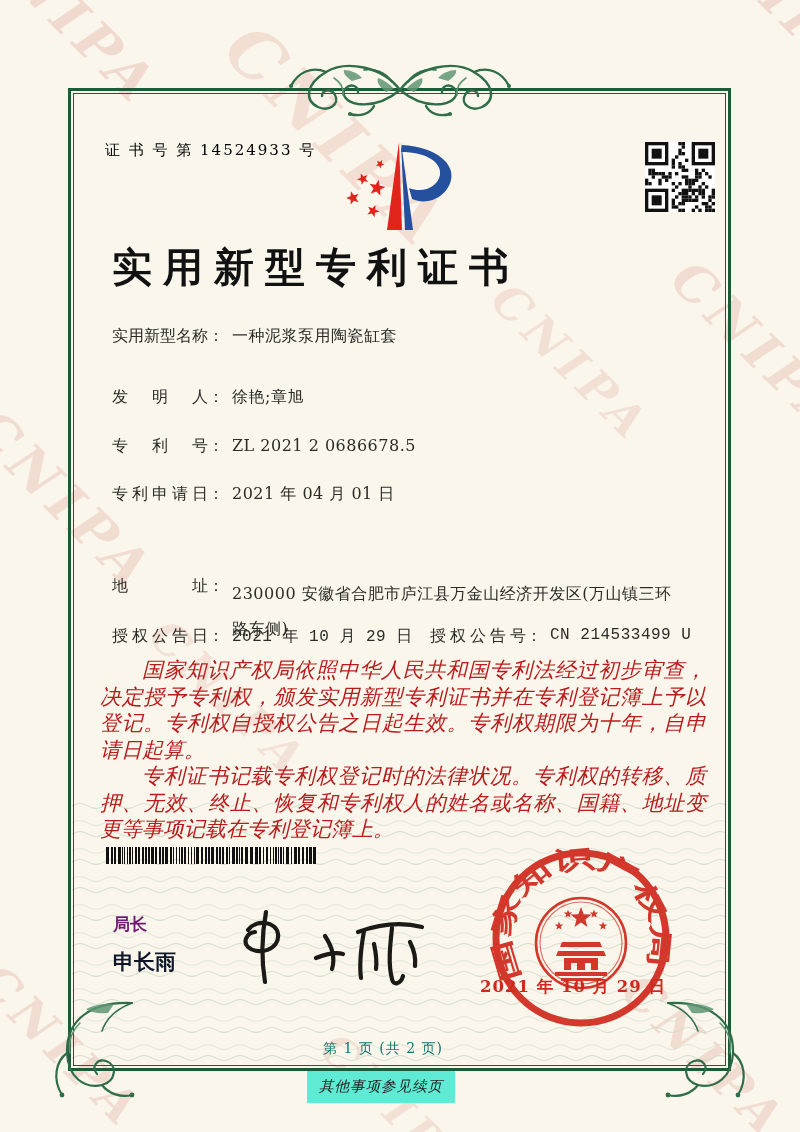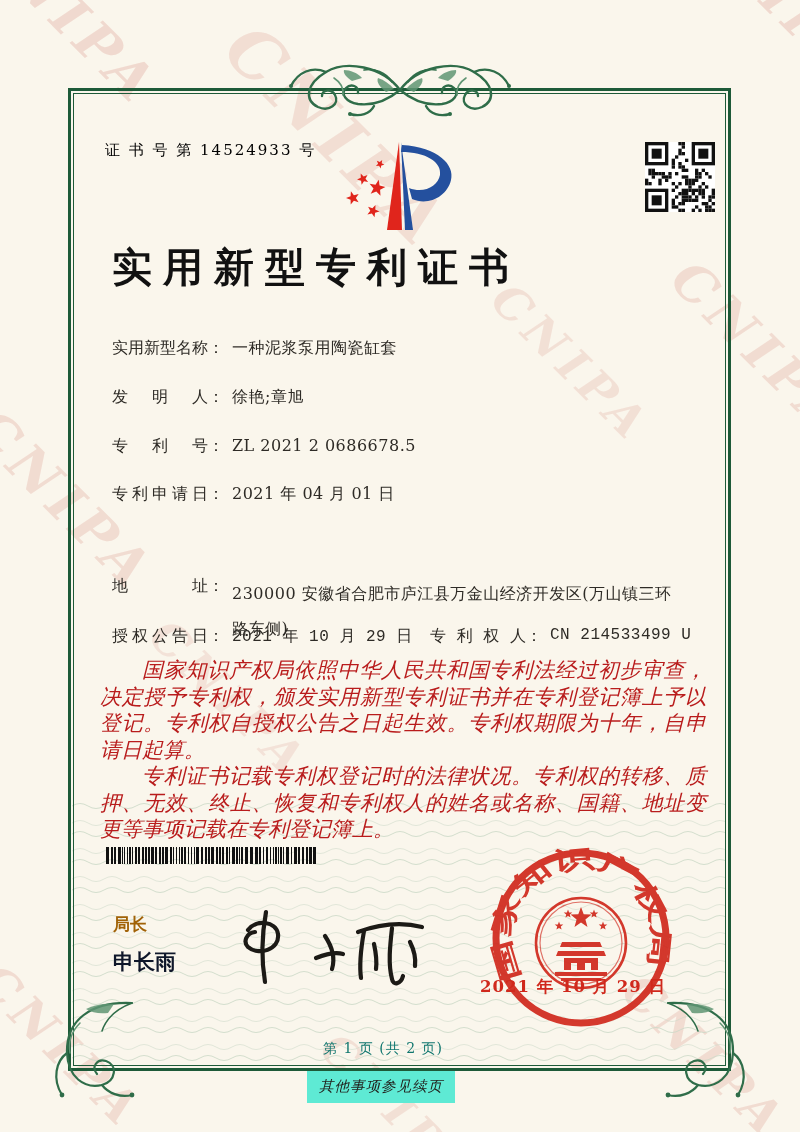--- a/index.html
+++ b/index.html
@@ -59,21 +59,21 @@
   .fvalue.wide{width:452px;line-height:35px;}
   .fgroup2{position:absolute;left:318px;top:0;white-space:nowrap;}
   #paragraphs{
     left:100px;top:657px;width:606px;
     font-size:21px;line-height:26.5px;
     font-style:italic;color:#b91c1c;
     text-align:justify;
   }
   #paragraphs p{margin:0;text-indent:2em;}
   #signer-title{left:113px;top:913px;font-size:17px;font-weight:700;
-    font-family:"Liberation Sans","DejaVu Sans",sans-serif;color:#a16207;}
+    font-family:"Liberation Sans","DejaVu Sans",sans-serif;color:#701a75;}
   #signer-name{left:113px;top:948px;font-size:21px;font-weight:700;
     font-family:"Liberation Sans","DejaVu Sans",sans-serif;color:#0f172a;}
   #seal-date{
     left:480px;top:976px;width:184px;text-align:center;
     font-size:16.5px;font-weight:700;color:var(--red);letter-spacing:1px;
     white-space:nowrap;
   }
   #page-no{left:383px;top:1040px;transform:translateX(-50%);font-size:14px;color:#0f766e;letter-spacing:1px;white-space:nowrap;}
   #cont-note{
     left:381px;top:1071px;transform:translateX(-50%);
@@ -295,39 +295,39 @@
       <rect x="46.66666666666667" y="0" width="23.333333333333336" height="23.333333333333336" fill="#111"></rect>
       <rect x="50" y="3.3333333333333335" width="16.666666666666668" height="16.666666666666668" fill="#fff"></rect>
       <rect x="53.333333333333336" y="6.666666666666667" width="10" height="10" fill="#111"></rect>
       <rect x="0" y="46.66666666666667" width="23.333333333333336" height="23.333333333333336" fill="#111"></rect>
       <rect x="3.3333333333333335" y="50" width="16.666666666666668" height="16.666666666666668" fill="#fff"></rect>
       <rect x="6.666666666666667" y="53.333333333333336" width="10" height="10" fill="#111"></rect>
     </svg>
 
   <div class="abs" id="title">实用新型专利证书</div>
 
-  <div class="abs frow" style="top:338px;">
+  <div class="abs frow" style="top:326px;">
     <span class="flabel">实用新型名称</span><span class="fcolon">：</span><span class="fvalue">一种泥浆泵用陶瓷缸套</span>
   </div>
   <div class="abs frow" style="top:387px;">
     <span class="flabel">发明人</span><span class="fcolon">：</span><span class="fvalue">徐艳;章旭</span>
   </div>
   <div class="abs frow" style="top:436px;">
     <span class="flabel">专利号</span><span class="fcolon">：</span><span class="fvalue">ZL 2021 2 0686678.5</span>
   </div>
   <div class="abs frow" style="top:484px;">
     <span class="flabel">专利申请日</span><span class="fcolon">：</span><span class="fvalue">2021 年 04 月 01 日</span>
   </div>
   <div class="abs frow" style="top:576px;">
     <span class="flabel">地址</span><span class="fcolon">：</span><span class="fvalue wide">230000 安徽省合肥市庐江县万金山经济开发区(万山镇三环路东侧)</span>
   </div>
   <div class="abs frow" style="top:626px;width:620px;font-family:Liberation Mono, monospace;">
     <span class="flabel">授权公告日</span><span class="fcolon">：</span><span class="fvalue">2021 年 10 月 29 日</span>
     <span class="fgroup2">
-      <span class="flabel">专利权人</span><span class="fcolon">：</span><span class="fvalue">CN 214533499 U</span>
+      <span class="flabel">授权公告号</span><span class="fcolon">：</span><span class="fvalue">CN 214533499 U</span>
     </span>
   </div>
 
   <div class="abs" id="paragraphs">
     <p>国家知识产权局依照中华人民共和国专利法经过初步审查，决定授予专利权，颁发实用新型专利证书并在专利登记簿上予以登记。专利权自授权公告之日起生效。专利权期限为十年，自申请日起算。</p>
     <p>专利证书记载专利权登记时的法律状况。专利权的转移、质押、无效、终止、恢复和专利权人的姓名或名称、国籍、地址变更等事项记载在专利登记簿上。</p>
   </div>
 
   <svg class="abs" id="barcode" style="left:106px;top:847px;" width="213" height="17" viewBox="0 0 213 17">
       <rect x="0" y="0" width="3" height="17" fill="#111"></rect>

